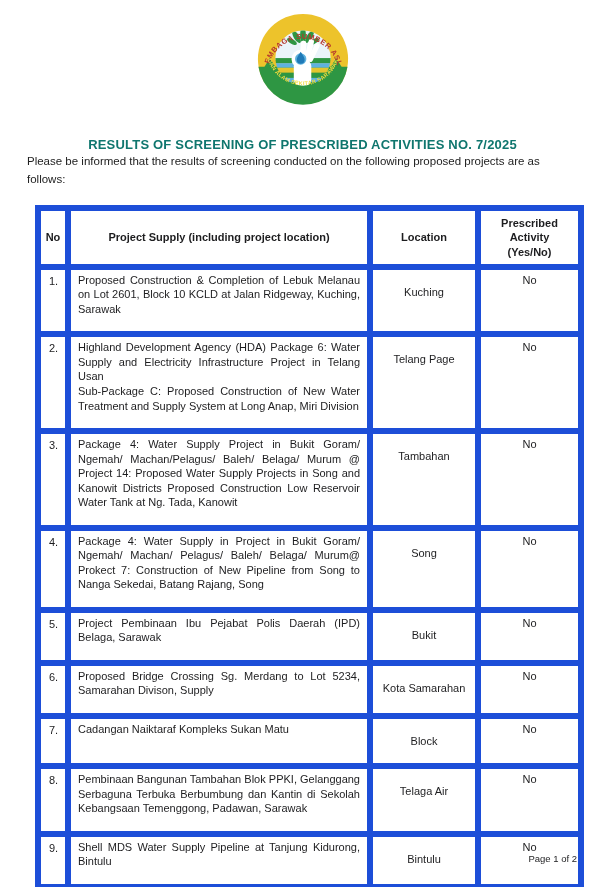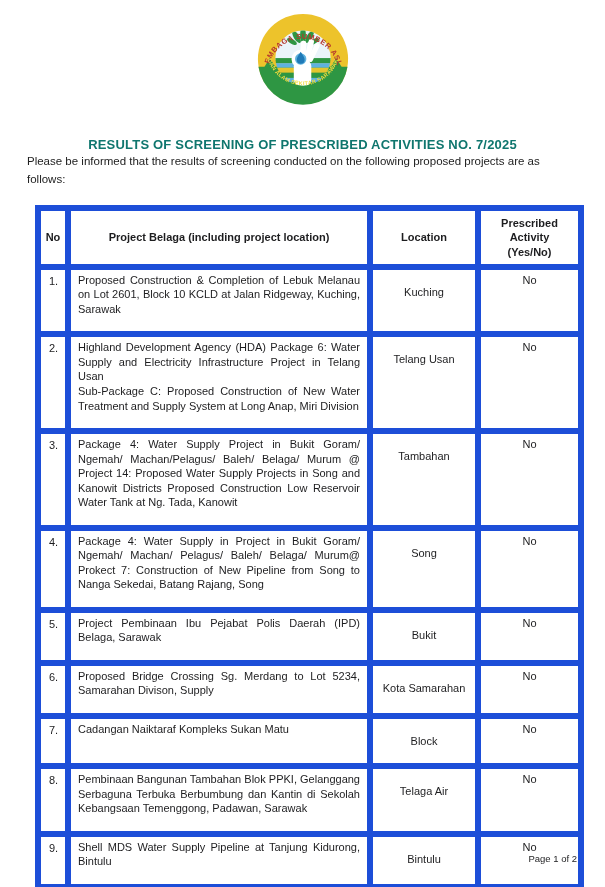--- a/index.html
+++ b/index.html
@@ -105,40 +105,40 @@
     <table class="screening">
       <colgroup>
         <col style="width:30px">
         <col style="width:302px">
         <col style="width:108px">
         <col style="width:103px">
       </colgroup>
       <thead>
         <tr>
           <th>No</th>
-          <th>Project Belaga (including project location)</th>
+          <th>Project Supply (including project location)</th>
           <th>Location</th>
           <th>Prescribed
 Activity
 (Yes/No)</th>
         </tr>
       </thead>
       <tbody>
   <tr>
     <td class="c-no">1.</td>
     <td class="c-title">Proposed Construction &amp; Completion of Lebuk Melanau on Lot 2601, Block 10 KCLD at Jalan Ridgeway, Kuching, Sarawak</td>
     <td class="c-loc">Kuching</td>
     <td class="c-pre">No</td>
   </tr>
 
   <tr>
     <td class="c-no">2.</td>
     <td class="c-title">Highland Development Agency (HDA) Package 6: Water Supply and Electricity Infrastructure Project in Telang Usan
 Sub-Package C: Proposed Construction of New Water Treatment and Supply System at Long Anap, Miri Division</td>
-    <td class="c-loc">Telang Usan</td>
+    <td class="c-loc">Telang Page</td>
     <td class="c-pre">No</td>
   </tr>
 
   <tr>
     <td class="c-no">3.</td>
     <td class="c-title">Package 4: Water Supply Project in Bukit Goram/ Ngemah/ Machan/Pelagus/ Baleh/ Belaga/ Murum @ Project 14: Proposed Water Supply Projects in Song and Kanowit Districts Proposed Construction Low Reservoir Water Tank at Ng. Tada, Kanowit</td>
     <td class="c-loc">Tambahan</td>
     <td class="c-pre">No</td>
   </tr>
 

